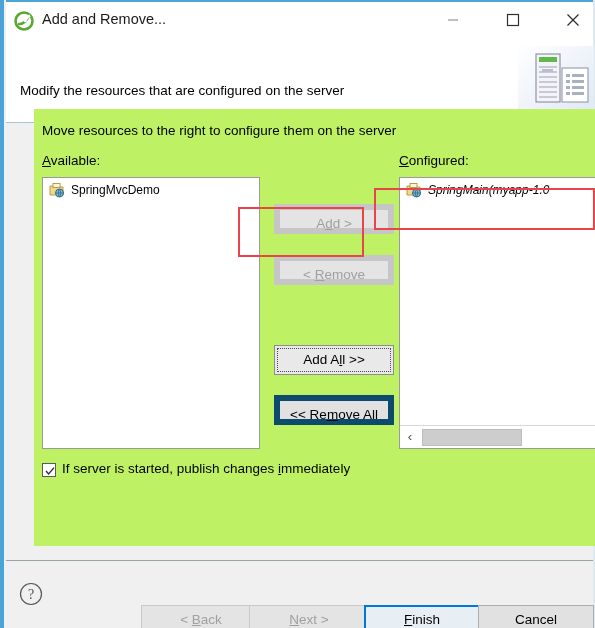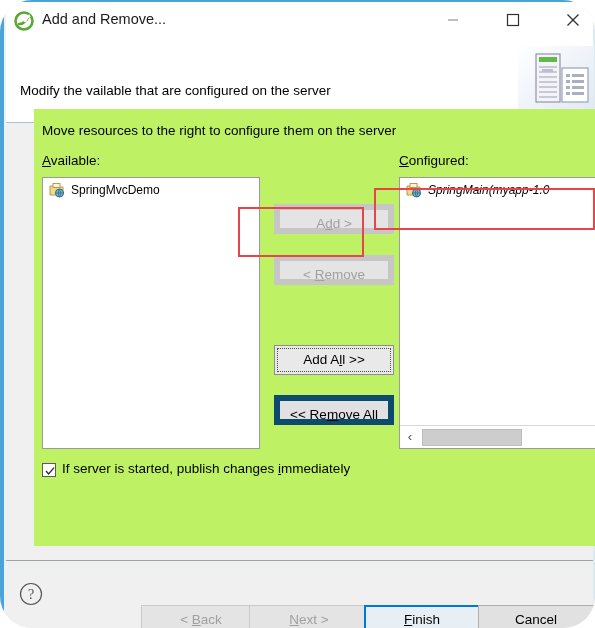--- a/index.html
+++ b/index.html
@@ -13,21 +13,20 @@
   }
   #dialog {
     position: relative;
     width: 595px;
     height: 628px;
     overflow: hidden;
     background: #f0f0f0;
     box-sizing: border-box;
     font-size: 13px;
     color: #000000;
-    border-radius: 32px;
   }
   
   .edge-left {
     position: absolute;
     left: 0; top: 0;
     width: 4px; height: 628px;
     background: #4ba3d8;
   }
   .edge-left-inner {
     position: absolute;
@@ -340,21 +339,21 @@
     </div>
     <div class="win-btn btn-close">
       <svg width="14" height="14" viewBox="0 0 14 14">
         <line x1="1.5" y1="1.5" x2="12.5" y2="12.5" stroke="#303030" stroke-width="1.2"></line>
         <line x1="12.5" y1="1.5" x2="1.5" y2="12.5" stroke="#303030" stroke-width="1.2"></line>
       </svg>
     </div>
   </div>
 
   <div class="header">
-    <div class="header-sub">Modify the vailable that are configured on the server</div>
+    <div class="header-sub">Modify the resources that are configured on the server</div>
     <div class="header-img">
       <svg width="76" height="68" viewBox="0 0 76 68">
         <defs>
           <linearGradient id="bgfade" x1="0" y1="0" x2="1" y2="1">
             <stop offset="0%" stop-color="#ffffff"></stop>
             <stop offset="100%" stop-color="#dfe8f4"></stop>
           </linearGradient>
         </defs>
         <rect x="0" y="0" width="76" height="68" fill="url(#bgfade)"></rect>
 

